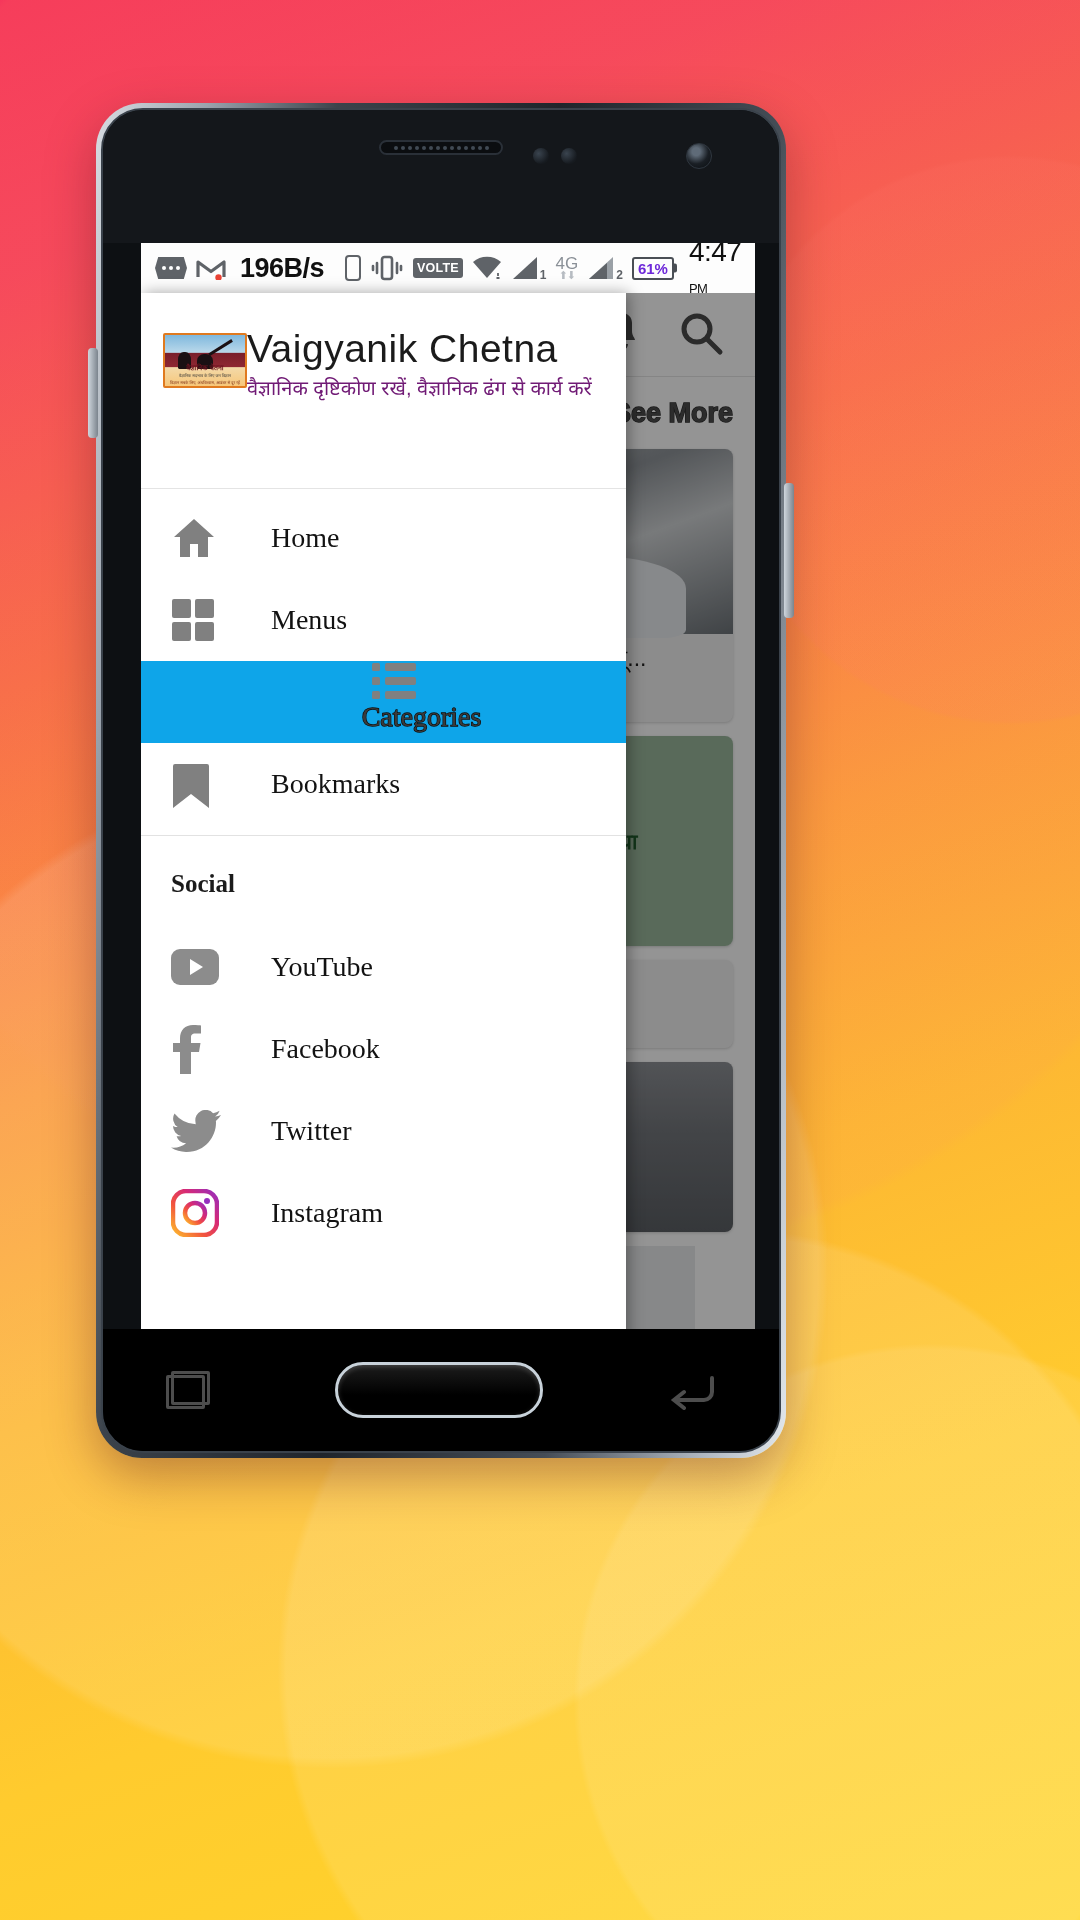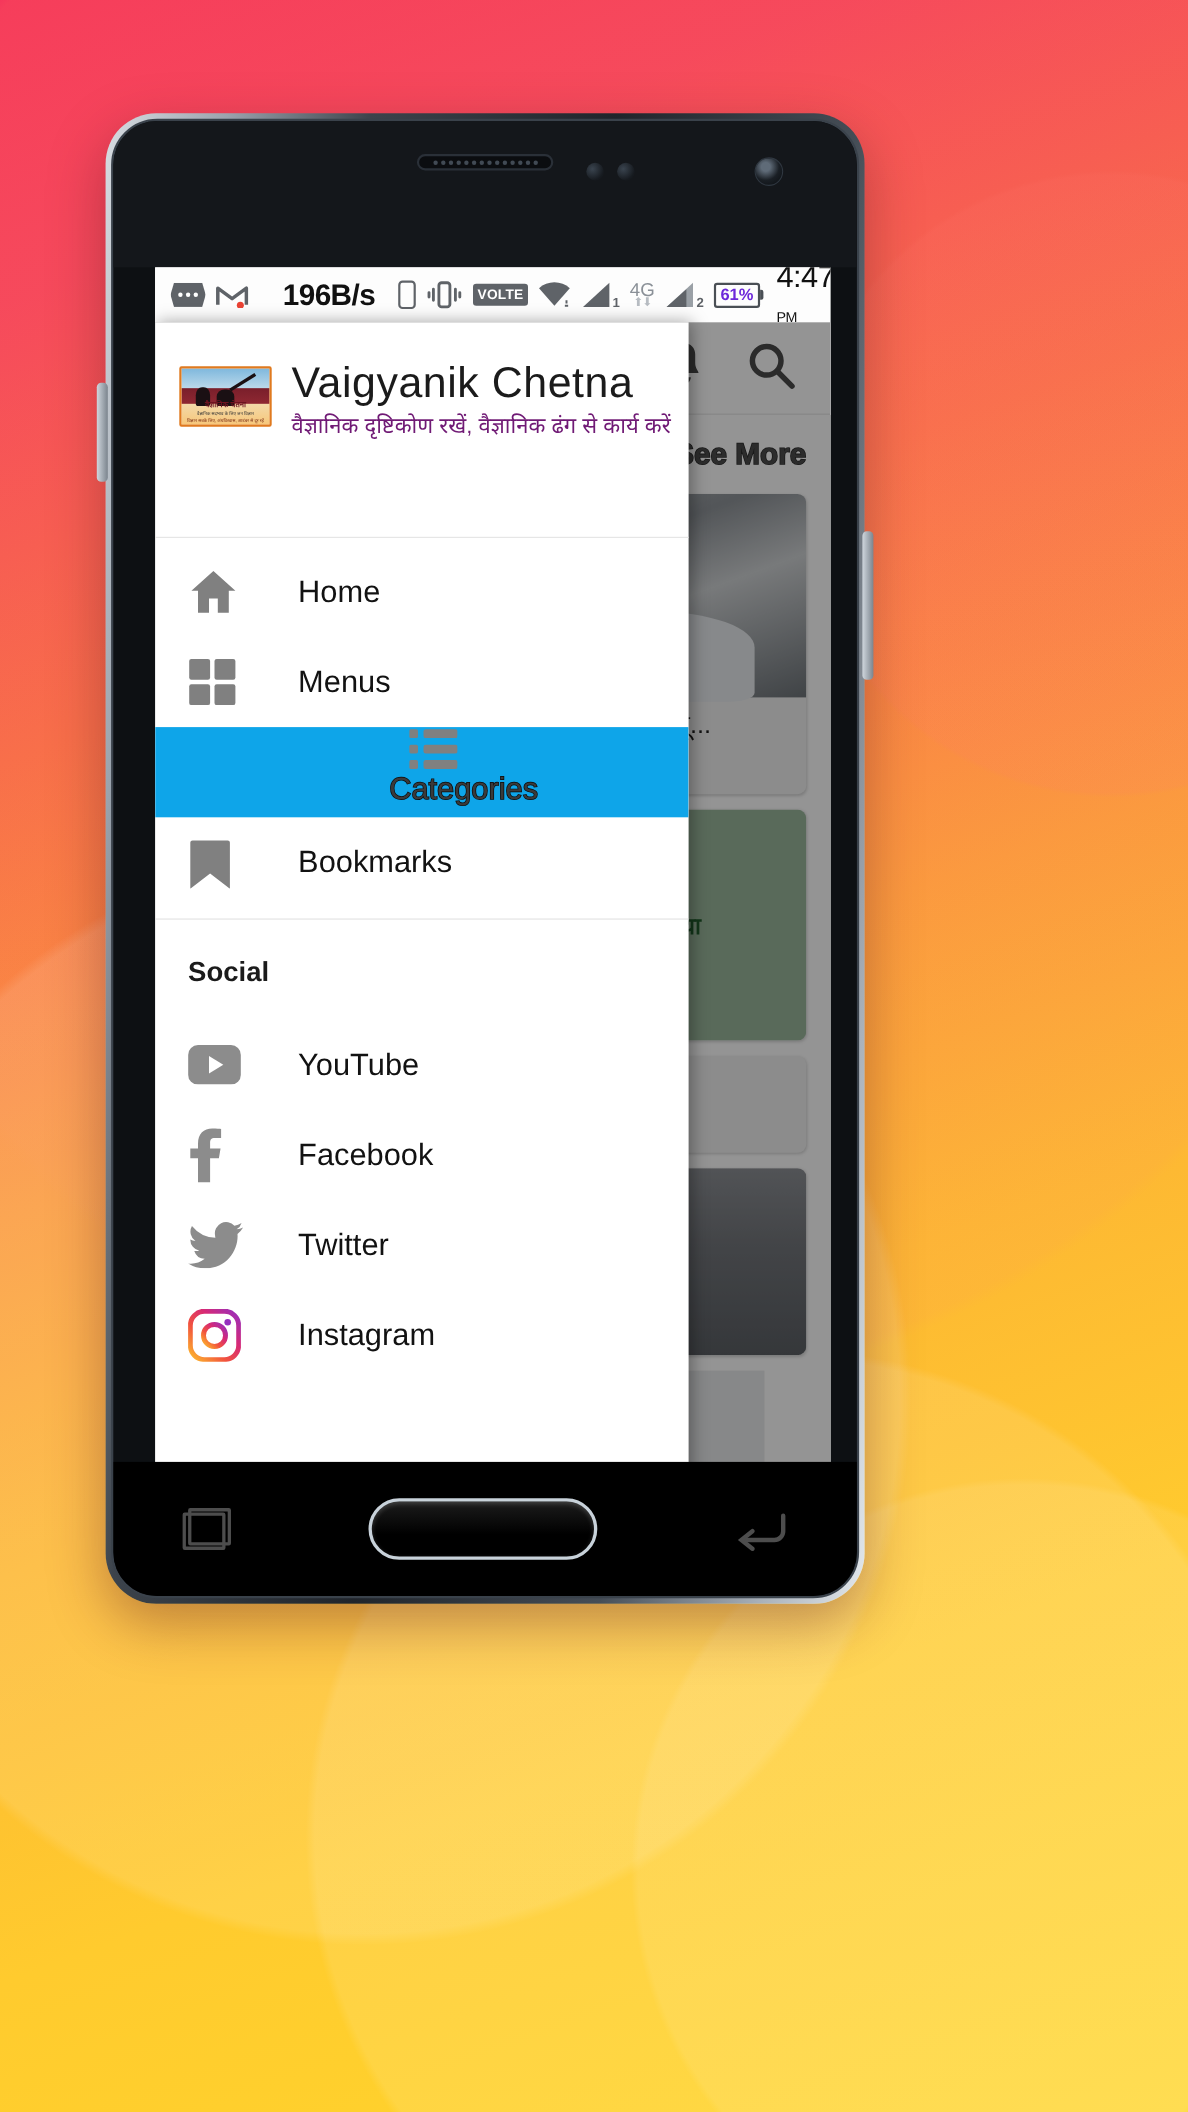--- a/index.html
+++ b/index.html
@@ -109,21 +109,21 @@
     gap: 9px;
   }
   .sb-icon { display:flex; align-items:center; justify-content:center; flex: none;}
   .dots-badge {
     width: 32px; height: 22px; background: #5f6368;
     clip-path: polygon(10% 0,90% 0,100% 50%,90% 100%,10% 100%,0 50%);
     display:flex; align-items:center; justify-content:center; gap:3px;
   }
   .dots-badge i { width:4px;height:4px;border-radius:50%;background:#fff;display:block;}
   .gmail-m { position: relative; width: 30px; height: 24px; }
-  .net-speed { font-size: 27px; font-weight: 700; color:#111; letter-spacing:-.5px; margin-left: 22px; }
+  .net-speed { font-size: 27px; font-weight: 700; color:#111; letter-spacing:-.5px; margin-left: 5px; }
   .sim-rect { width: 16px; height: 26px; border: 2.6px solid #5f6368; border-radius: 4px;}
   .volte {
     background:#5f6368; color:#fff; font-size:12.5px; font-weight:700;
     padding: 3px 4px; border-radius: 3px; letter-spacing:.2px;
   }
   .sig-wrap { display:flex; align-items:flex-end; gap:1px;}
   .sig-num { font-size: 12px; font-weight:700; color:#5f6368; line-height:1;}
   .fourg { font-size:17px; color:#8a9097; font-weight:400; line-height:.9; text-align:center;}
   .arrows { font-size: 11px; color:#b7bcc2; line-height:.8; letter-spacing:-1px;}
   .battery {
@@ -187,21 +187,21 @@
   
   #drawer {
     position:absolute; left:0; top:50px;
     width: 485px; height: 1052px;
     background:#fff;
     box-shadow: 3px 0 14px rgba(0,0,0,.35);
     display:flex; flex-direction:column;
   }
   #drawer-header {
     height: 196px; padding: 32px 8px 0 22px;
-    display:flex; gap: 18px; align-items:flex-start;
+    display:flex; align-items:flex-start;
     border-bottom: 1px solid #e4e4e4;
   }
   #brand-logo {
     width: 84px; height: 55px; flex:none; margin-top: 8px;
     border: 2px solid #e07a1f; border-radius: 2px;
     background: linear-gradient(180deg,#7fb8dd 0%, #b9d8ea 34%, #7a1f2b 36%, #8e2732 62%, #f3d9a8 64%, #f7c77a 100%);
     position: relative; overflow:hidden;
   }
   #brand-logo .fig1 { position:absolute; left:16%; top:34%; width:16%; height:32%; background:#1a1013; border-radius:45% 45% 10% 10%;}
   #brand-logo .fig2 { position:absolute; left:40%; top:38%; width:20%; height:28%; background:#1a1013; border-radius:45% 45% 10% 10%;}
@@ -212,21 +212,21 @@
   #brand-text { padding-top: 4px; min-width: 0; }
   #brand-title {
     font-size: 39px; color:#1b1b1b; font-weight: 400;
     letter-spacing: .5px; line-height: 1.05; white-space: nowrap;
   }
   #brand-sub {
     font-size: 20px; color:#701a75; margin-top: 6px;
     white-space: nowrap; line-height: 1.25;
   }
 
-  #drawer-list { flex: 1 1 auto; overflow: hidden; }
+  #drawer-list { flex: 1 1 auto; overflow: hidden; font-family: Liberation Serif, serif; }
   .nav-item {
     height: 82px; display:flex; align-items:center;
     padding-left: 30px; gap: 0;
     cursor: pointer;
   }
   .nav-item.selected { background:#0ea5e9;flex-direction:column; }
   .nav-icon {
     width: 54px; flex: none;
     display:flex; align-items:center; justify-content:flex-start;
     color:#808080;

